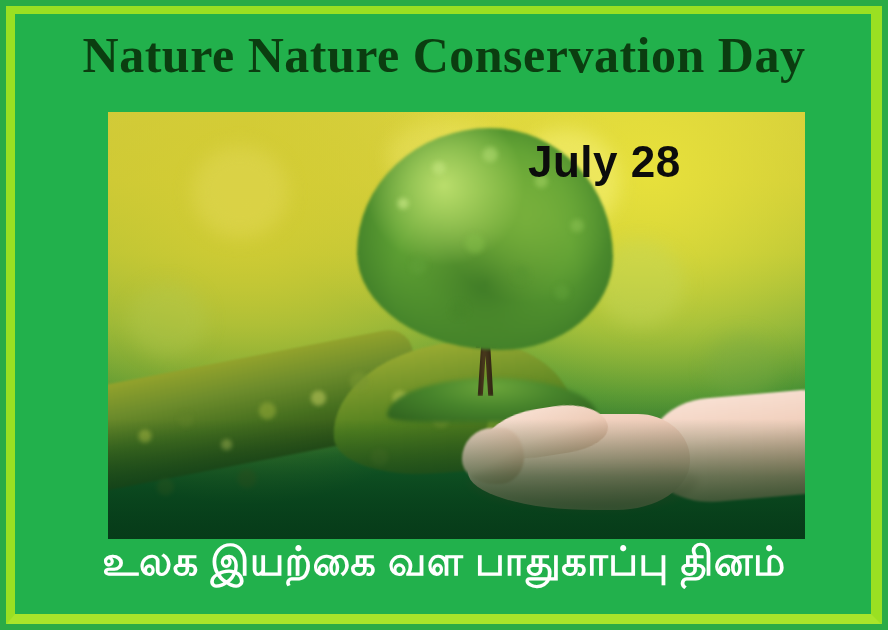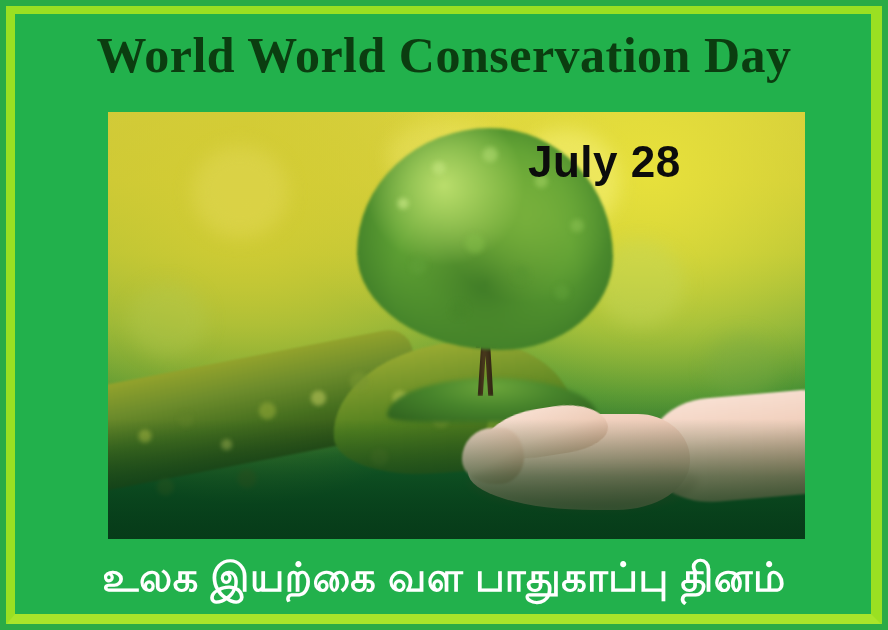--- a/index.html
+++ b/index.html
@@ -290,21 +290,21 @@
     left: 0; bottom: 0;
     width: 697px; height: 120px;
     background: linear-gradient(180deg, rgba(8,62,26,0) 0%, rgba(8,64,28,0.55) 48%, rgba(6,58,24,0.92) 100%);
     pointer-events: none;
   }
 
   
   .caption {
     position: absolute;
     left: 0;
-    top: 552px;
+    top: 536px;
     width: 888px;
     text-align: center;
     z-index: 6;
     color: #ffffff;
     font-weight: bold;
     font-size: 40px;
     line-height: 50px;
     letter-spacing: 0.5px;
     white-space: nowrap;
     font-family: "Liberation Sans", "DejaVu Sans", sans-serif;
@@ -326,21 +326,21 @@
     text-align: center;
   }
 </style>
 </head>
 <body>
 
 <div id="poster">
 
   <div class="frame-inner"></div>
 
-  <div class="heading">World World Conservation Day</div>
+  <div class="heading">Nature Nature Conservation Day</div>
 
   <div class="photo">
     <div class="bg-base"></div>
 
     <div class="bokeh b1"></div>
     <div class="bokeh b2"></div>
     <div class="bokeh b3"></div>
     <div class="bokeh b4"></div>
     <div class="bokeh b5"></div>
     <div class="bokeh b6"></div>

